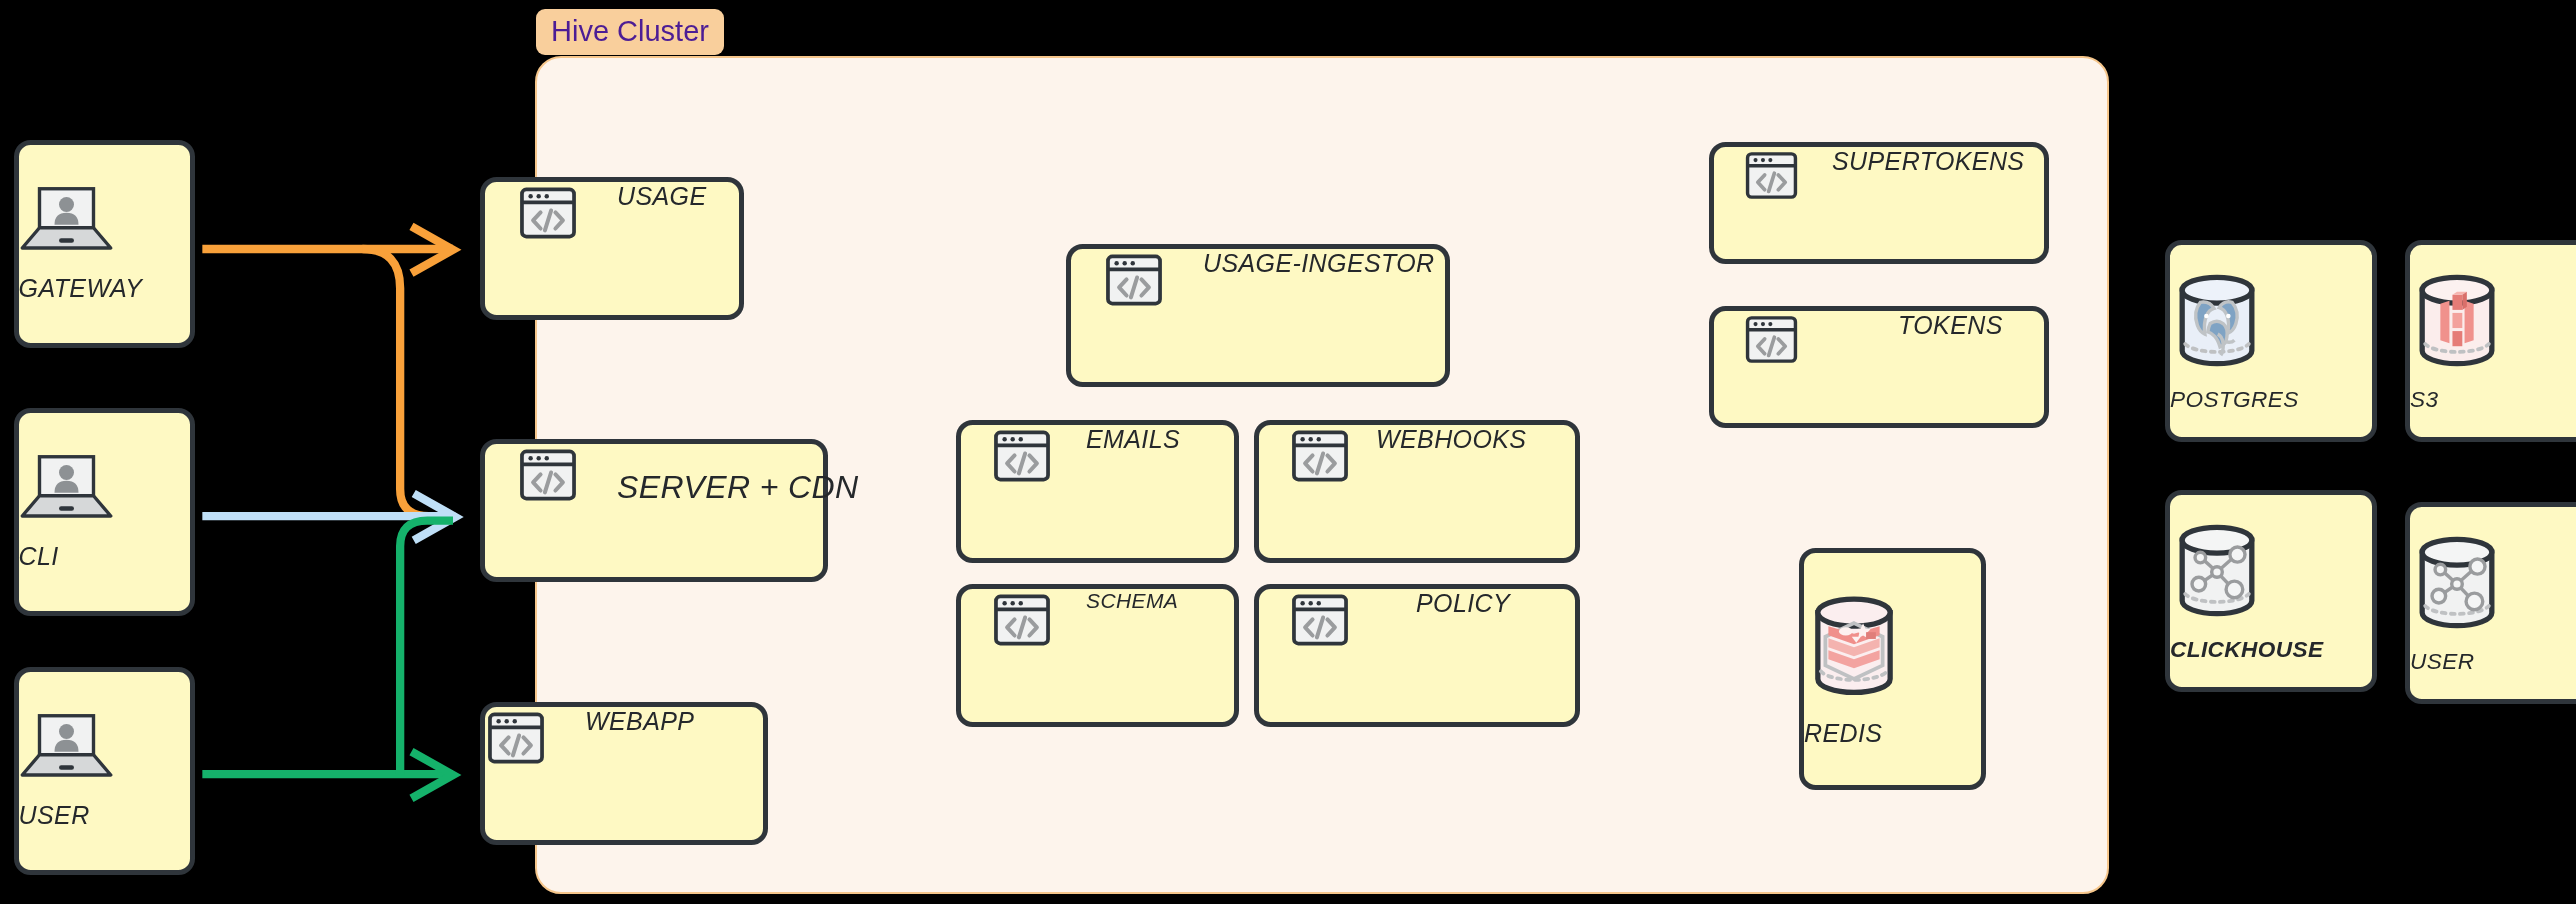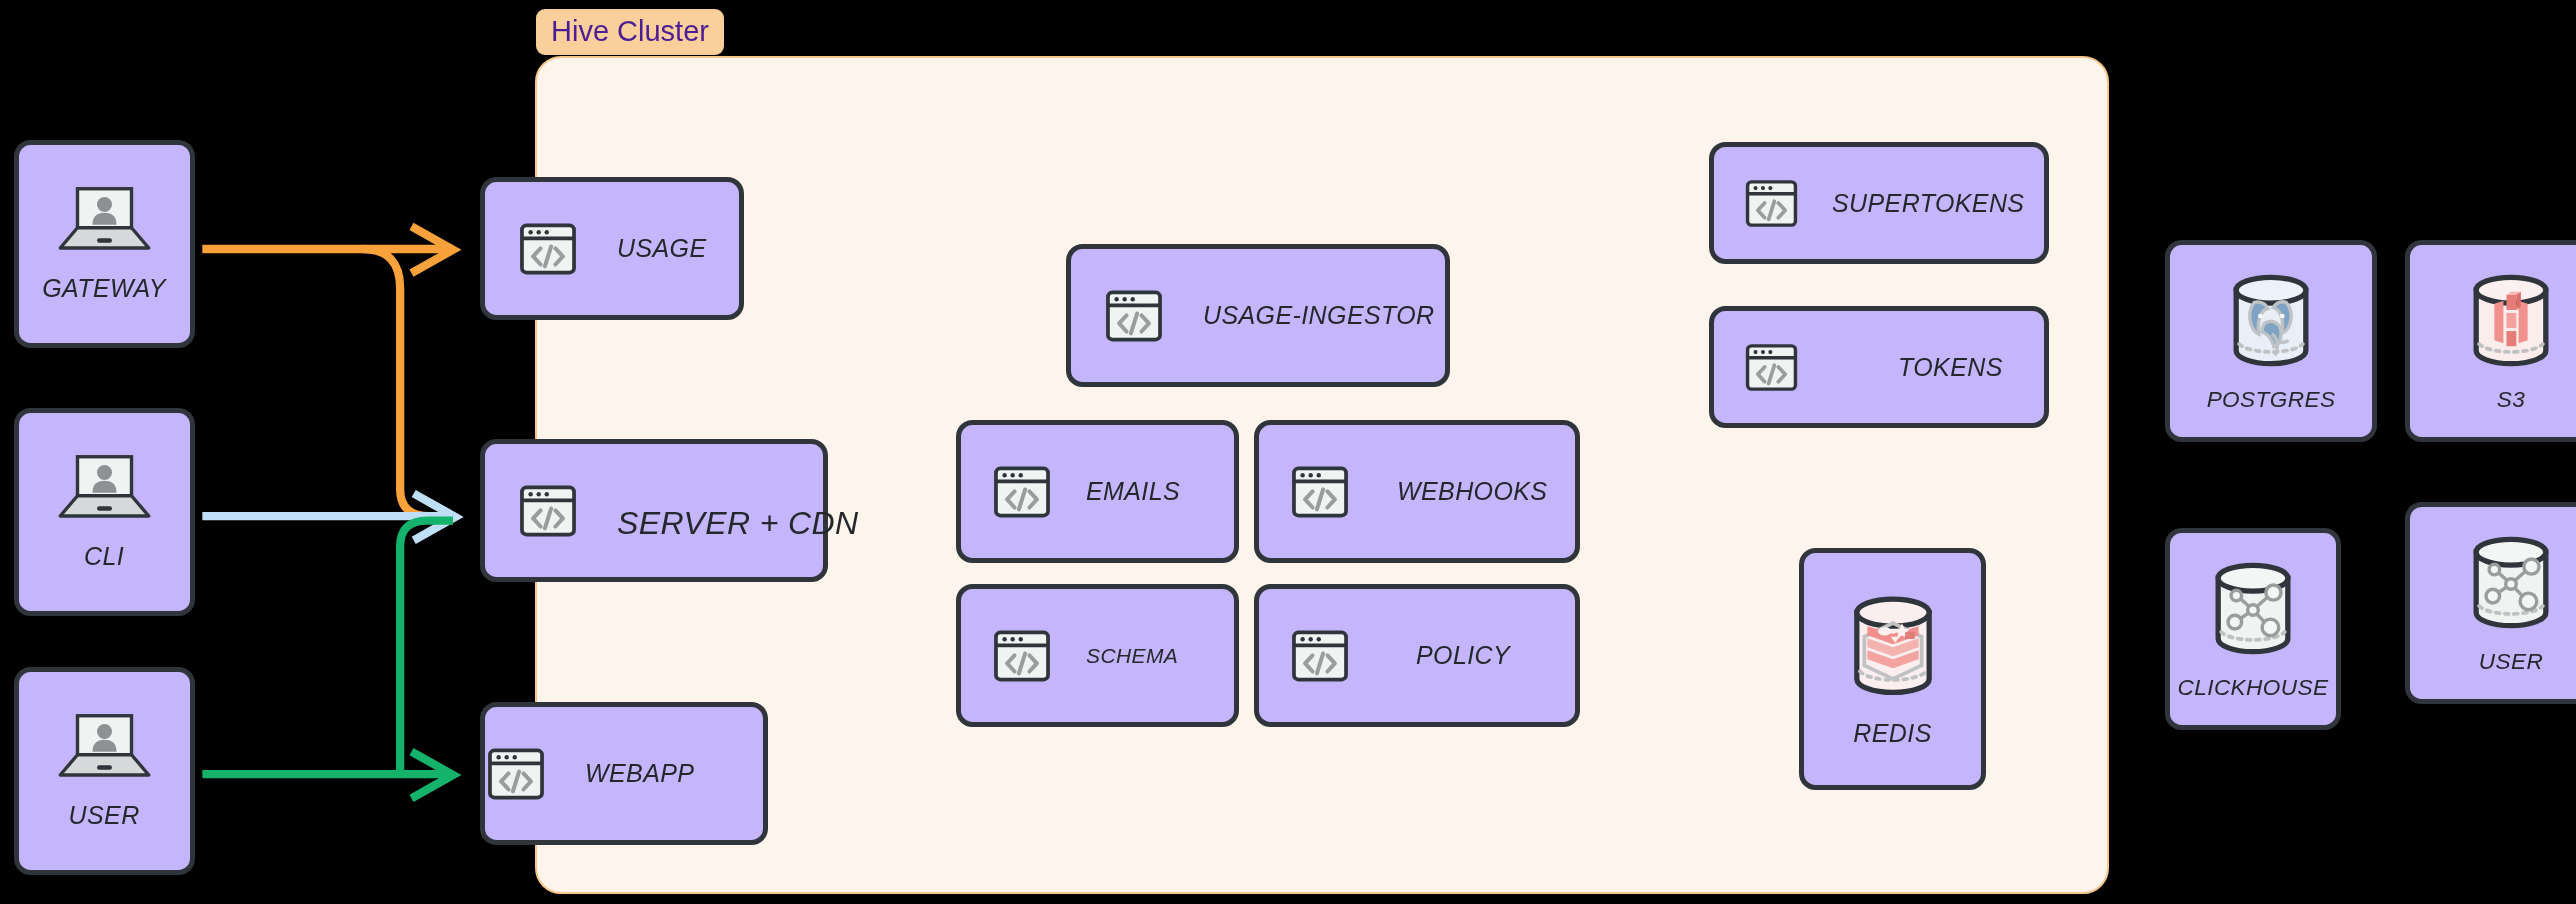--- a/index.html
+++ b/index.html
@@ -7,25 +7,24 @@
     width: 2576px; height: 904px;
     background: #000000;
     font-family: "Liberation Sans", sans-serif;
     overflow: hidden;
   }
   #stage { position: relative; width: 2576px; height: 904px; background:#000; }
 
   
   .card {
     position: absolute;
-    background: #c4b5fd;
+    background: #fef9c3;
     border: 5.3px solid #2F353B;
     border-radius: 16.6px;
     display: flex;
-    align-items: center;
     justify-content: center;
   }
   .card.vert { flex-direction: column; }
 
   .lbl {
     font-style: italic;
     color: #25282B;
     letter-spacing: 0.4px;
     white-space: nowrap;
   }
@@ -214,21 +213,21 @@
         <rect x="8" y="12" width="84" height="76" rx="7" fill="#F1F2F2" stroke="#2F353B" stroke-width="6"></rect>
         <path d="M8 33 L92 33" stroke="#2F353B" stroke-width="6"></path>
         <circle cx="22" cy="23" r="3.6" fill="#2F353B"></circle>
         <circle cx="35" cy="23" r="3.6" fill="#2F353B"></circle>
         <circle cx="48" cy="23" r="3.6" fill="#2F353B"></circle>
         <path d="M38 49 L26 62 L38 75" fill="none" stroke="#9A9C9E" stroke-width="6.5" stroke-linecap="round" stroke-linejoin="round"></path>
         <path d="M62 49 L74 62 L62 75" fill="none" stroke="#9A9C9E" stroke-width="6.5" stroke-linecap="round" stroke-linejoin="round"></path>
         <path d="M55 46 L45 78" fill="none" stroke="#9A9C9E" stroke-width="6.5" stroke-linecap="round"></path>
       </svg>
     </span>
-    <span class="lbl" style="font-size:25px; margin-left:46px;">WEBHOOKS</span>
+    <span class="lbl" style="font-size:25px; margin-left:25px;">WEBHOOKS</span>
   </div>
 
   <div class="card" style="left:956px; top:584px; width:283px; height:143px; justify-content:flex-start; padding-left:30px;">
     <span>
       <svg class="winicon" width="62" height="62" viewBox="0 0 100 100">
         <rect x="8" y="12" width="84" height="76" rx="7" fill="#F1F2F2" stroke="#2F353B" stroke-width="6"></rect>
         <path d="M8 33 L92 33" stroke="#2F353B" stroke-width="6"></path>
         <circle cx="22" cy="23" r="3.6" fill="#2F353B"></circle>
         <circle cx="35" cy="23" r="3.6" fill="#2F353B"></circle>
         <circle cx="48" cy="23" r="3.6" fill="#2F353B"></circle>
@@ -342,21 +341,21 @@
           <rect x="56" y="58" width="13" height="20" fill="#F3A19C"></rect>
           <rect x="56" y="82" width="13" height="20" fill="#E57C77"></rect>
           <path d="M56 34 L62 30 L75 30 L69 34 Z" fill="#F6B5B0"></path>
           <path d="M69 34 L75 30 L75 50 L69 54 Z" fill="#D96F6A"></path>
         </g>
       </svg>
     </span>
     <span class="lbl" style="font-size:22.6px; margin-top:12px;">S3</span>
   </div>
 
-  <div class="card vert" style="left:2165px; top:528px; width:176px; height:202px;">
+  <div class="card vert" style="left:2165px; top:490px; width:212px; height:202px;font-weight:bold;">
     <span>
       <svg class="dbicon" width="94" height="106" viewBox="0 0 124 140">
         <path d="M16 28 L16 108 a46 17 0 0 0 92 0 L108 28 Z" fill="#F1F2F2" stroke="#2F353B" stroke-width="7"></path>
         <ellipse cx="62" cy="28" rx="46" ry="17" fill="#F4F5F5" stroke="#2F353B" stroke-width="7"></ellipse>
         <path d="M20 99 a44 15 0 0 0 84 0" fill="none" stroke="#BFC1C3" stroke-width="5" stroke-dasharray="5 7" stroke-linecap="round"></path>
         <g stroke="#9A9C9E" stroke-width="4.5" fill="none">
           <line x1="62" y1="70" x2="42" y2="52"></line>
           <line x1="62" y1="70" x2="87" y2="48"></line>
           <line x1="62" y1="70" x2="40" y2="85"></line>
           <line x1="62" y1="70" x2="83" y2="92"></line>

